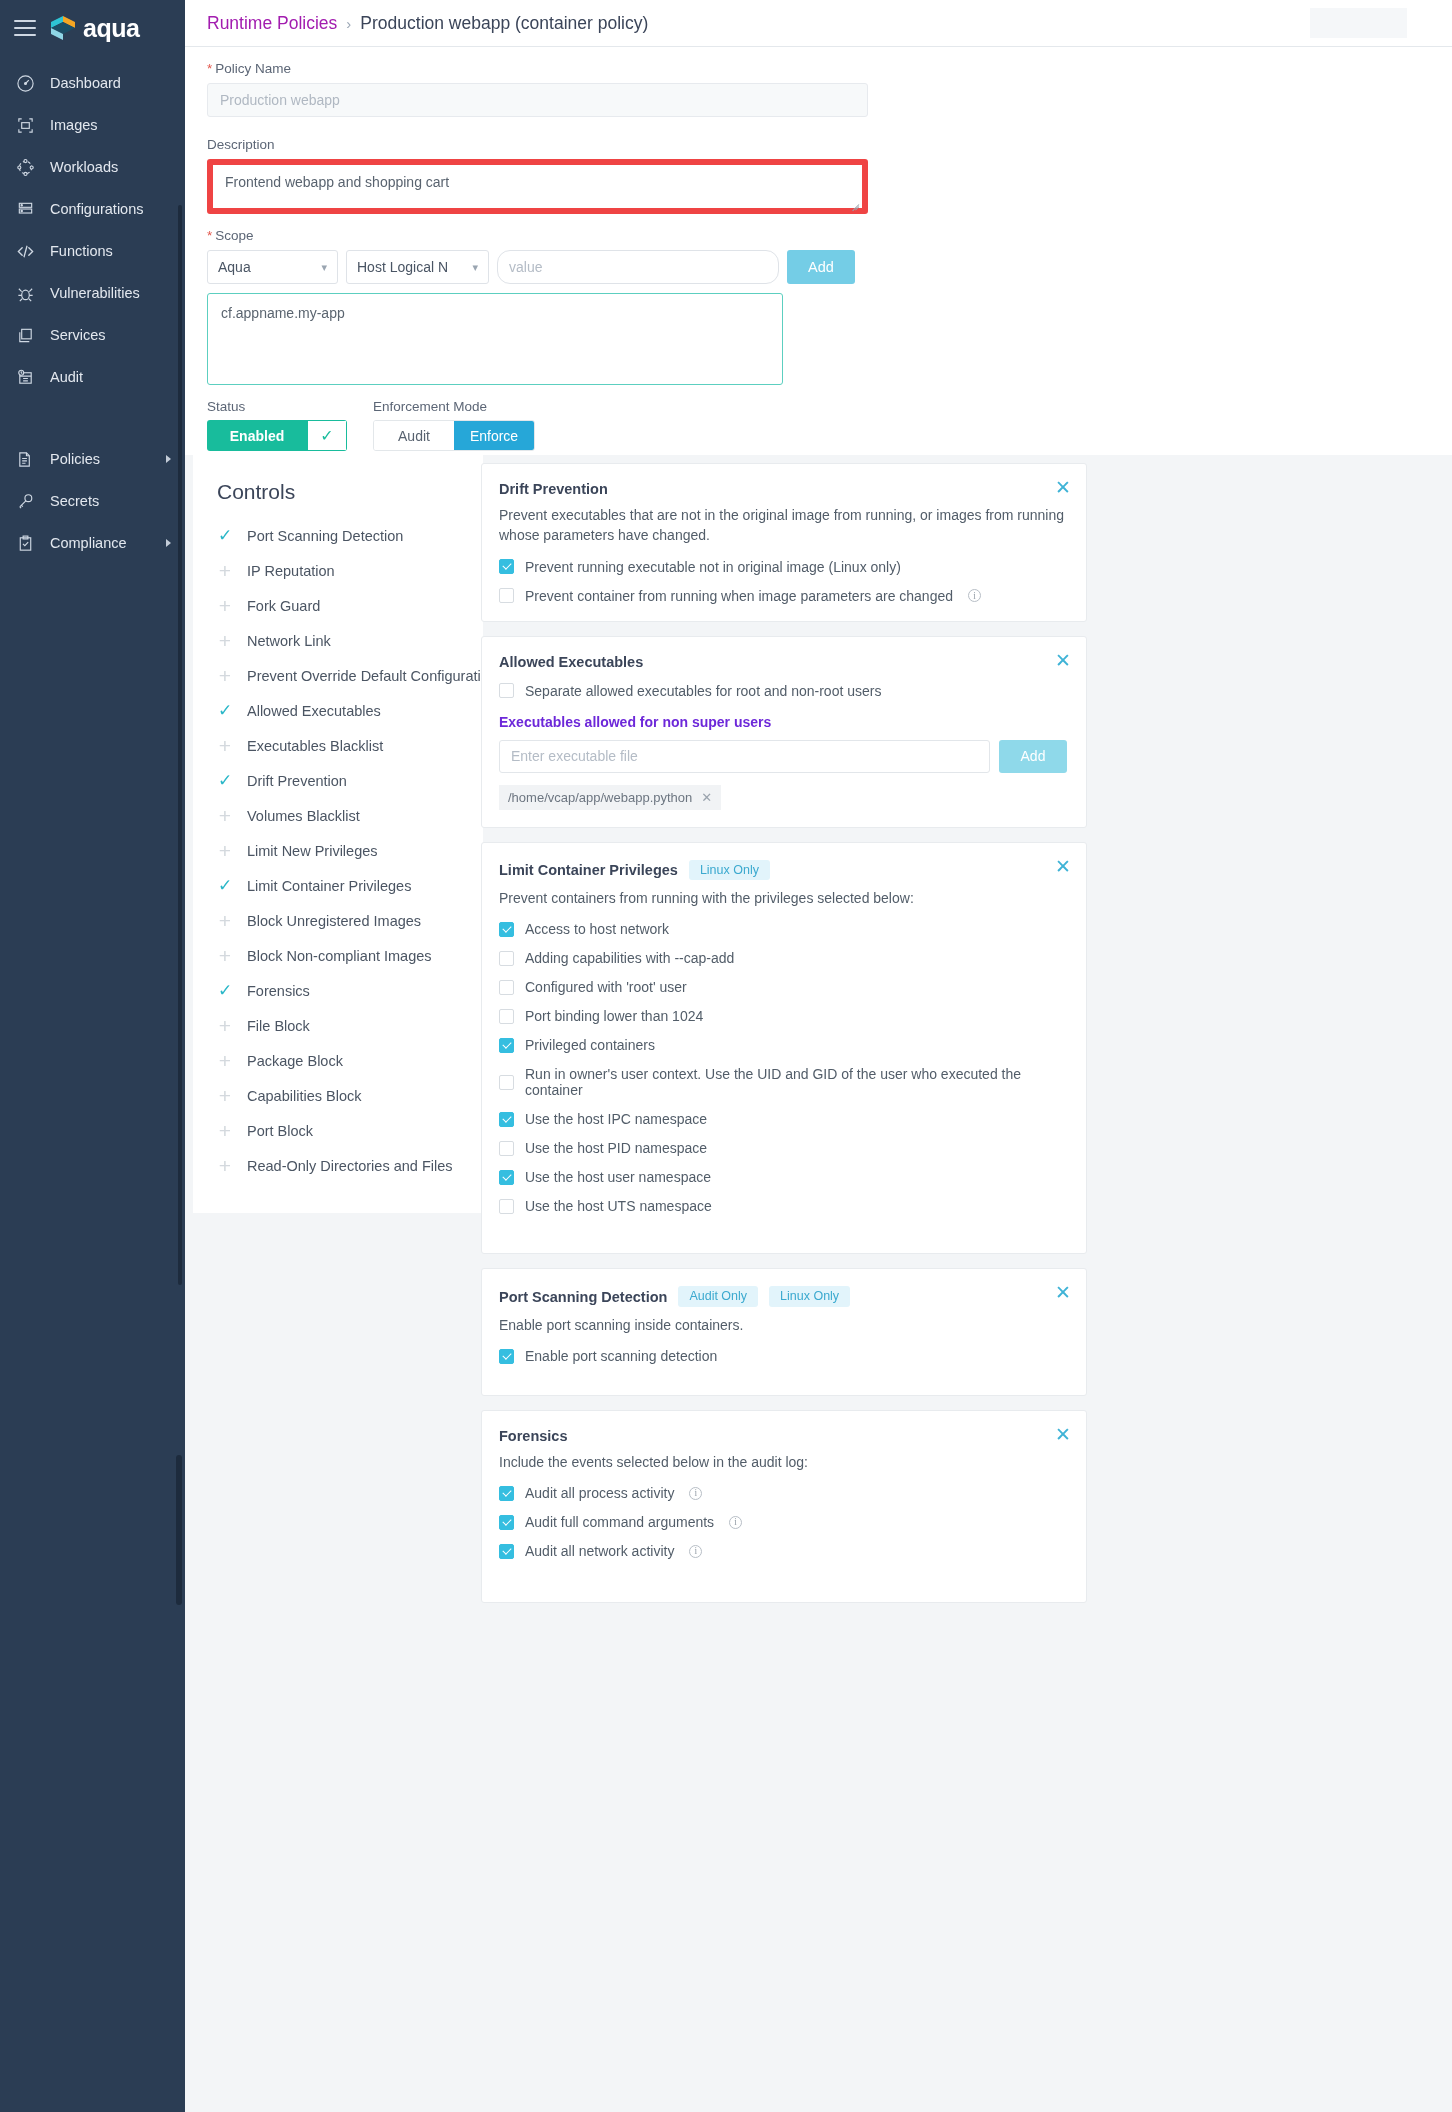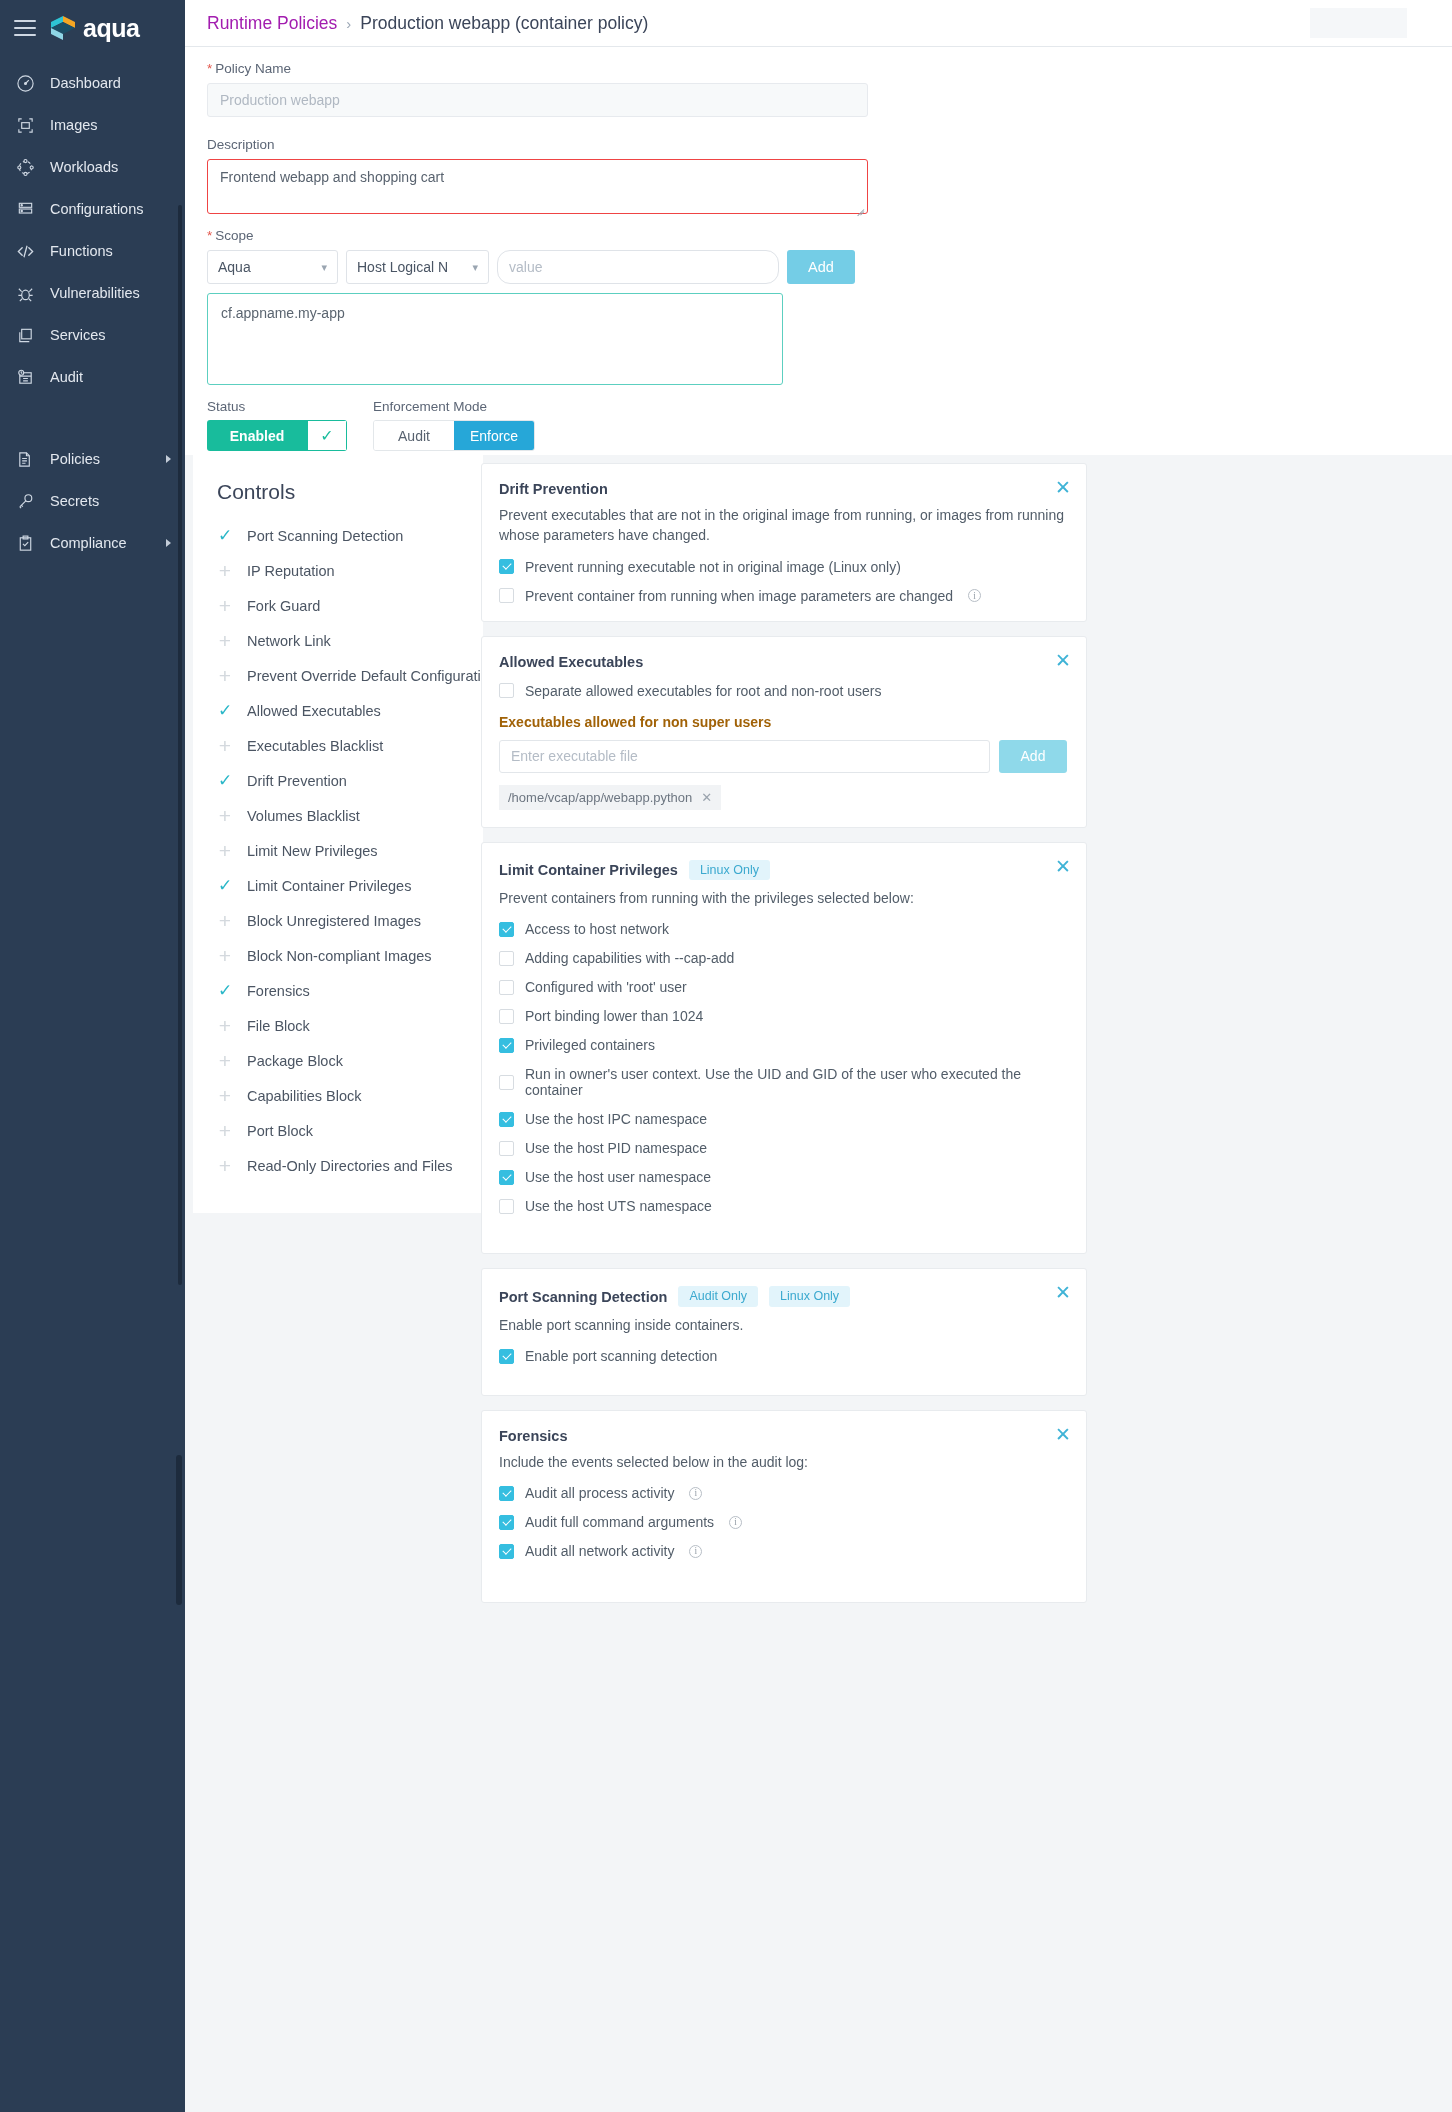--- a/index.html
+++ b/index.html
@@ -62,21 +62,21 @@
   .form { padding:14px 22px 0 22px; }
   .field-label { font-size:13.5px; color:#5c6676; margin-bottom:7px; }
   .req { color:#e2574c; margin-right:3px; }
   .input-disabled {
     width:661px; height:34px; border:1px solid #e7eaee; border-radius:3px;
     background:#f7f9fa; color:#b0b8c2; font-size:14px; padding:0 12px; line-height:32px;
   }
   .gap20 { height:20px; }
   .gap14 { height:14px; }
   .textarea {
-    width:661px; height:55px; border:1px solid #ef4444; border-radius:3px;
+    width:661px; height:55px; border:6px solid #ef4444; border-radius:3px;
     background:#fff; color:#59636f; font-size:14px; padding:9px 12px; position:relative;
   }
   .resize-grip { position:absolute; right:2px; bottom:1px; width:11px; height:11px; }
   .resize-grip:before, .resize-grip:after {
     content:""; position:absolute; right:1px; background:#9aa3ad; height:1px; transform-origin:right;
   }
   .resize-grip:before { width:9px; bottom:2px; transform:rotate(-45deg); }
   .resize-grip:after  { width:5px; bottom:0px; transform:rotate(-45deg); }
 
   .scope-row { display:flex; gap:8px; align-items:center; }
@@ -161,21 +161,21 @@
   .cb.on { background:#35bee0; border-color:#35bee0; }
   .cb.on:after {
     content:""; width:7px; height:4px; border-left:1.6px solid #fff; border-bottom:1.6px solid #fff;
     transform:rotate(-45deg) translate(1px,-1px);
   }
   .info {
     width:13px; height:13px; border-radius:50%; border:1px solid #b7bec6; color:#97a0a9;
     font-size:9.5px; display:inline-flex; align-items:center; justify-content:center;
     margin-left:4px; flex:0 0 13px; font-family:"Liberation Serif", serif;
   }
-  .sub-label { font-size:14px; font-weight:bold; color:#a16207; margin-top:15px; }
+  .sub-label { font-size:14px; font-weight:bold; color:#6d28d9; margin-top:15px; }
   .exe-row { display:flex; gap:9px; margin-top:10px; }
   .exe-input {
     flex:1; height:33px; border:1px solid #e2e6ea; border-radius:3px; background:#fff;
     font-size:14px; color:#b4bcc6; padding:0 11px; line-height:31px;
   }
   .exe-add {
     width:68px; height:33px; border-radius:3px; background:#8fd9ea; color:#fff; font-size:14px;
     display:flex; align-items:center; justify-content:center; cursor:pointer;
   }
   .chip {

